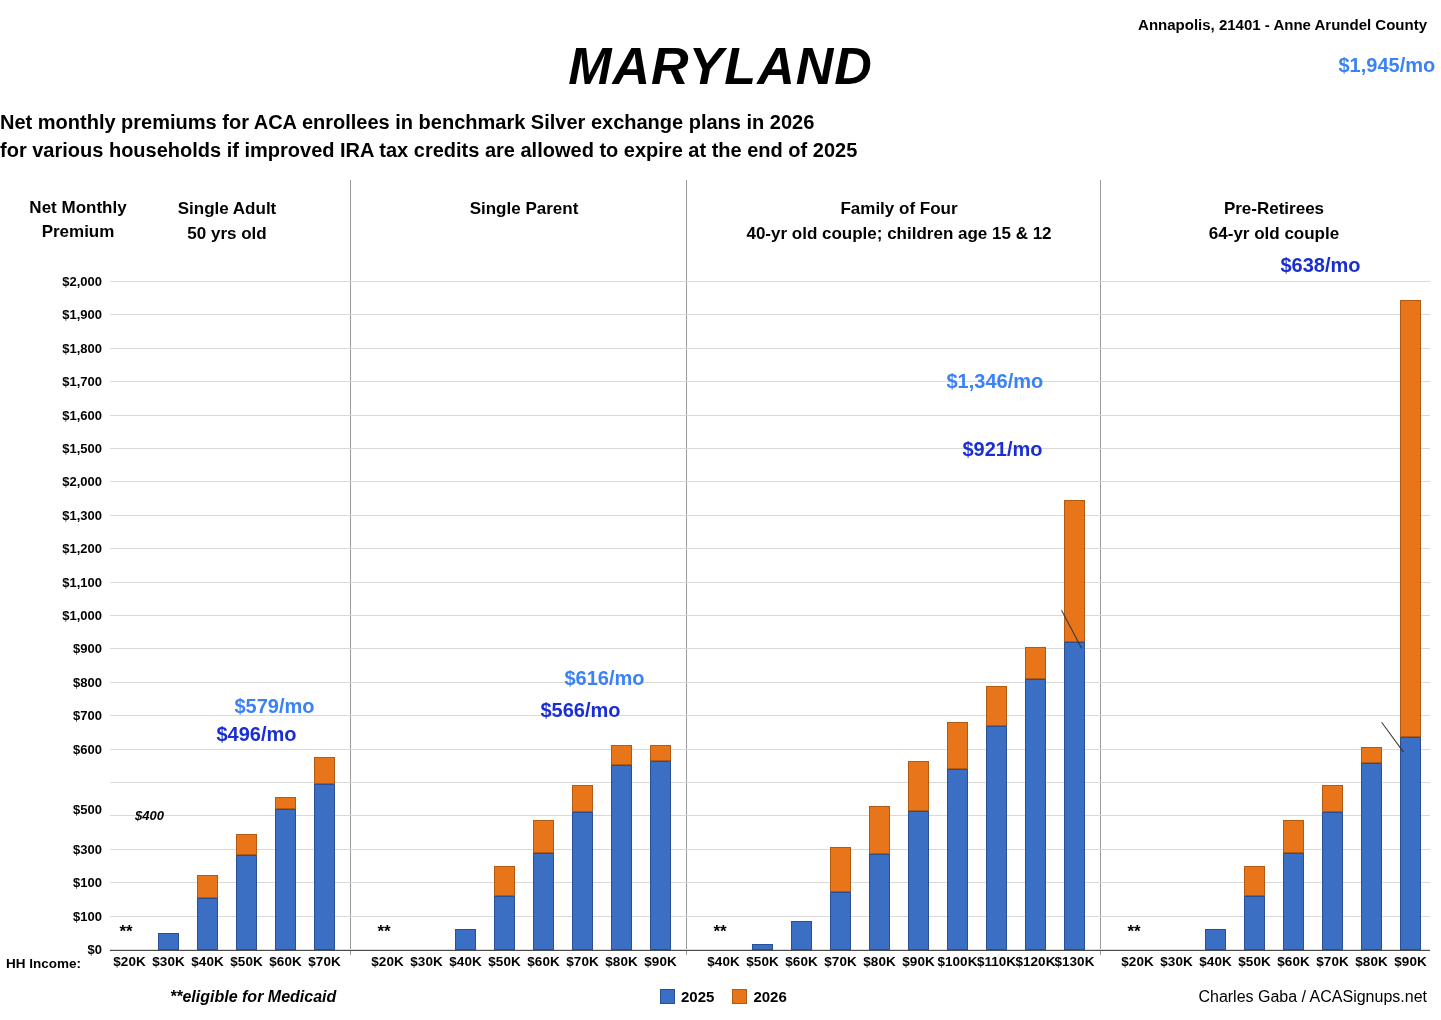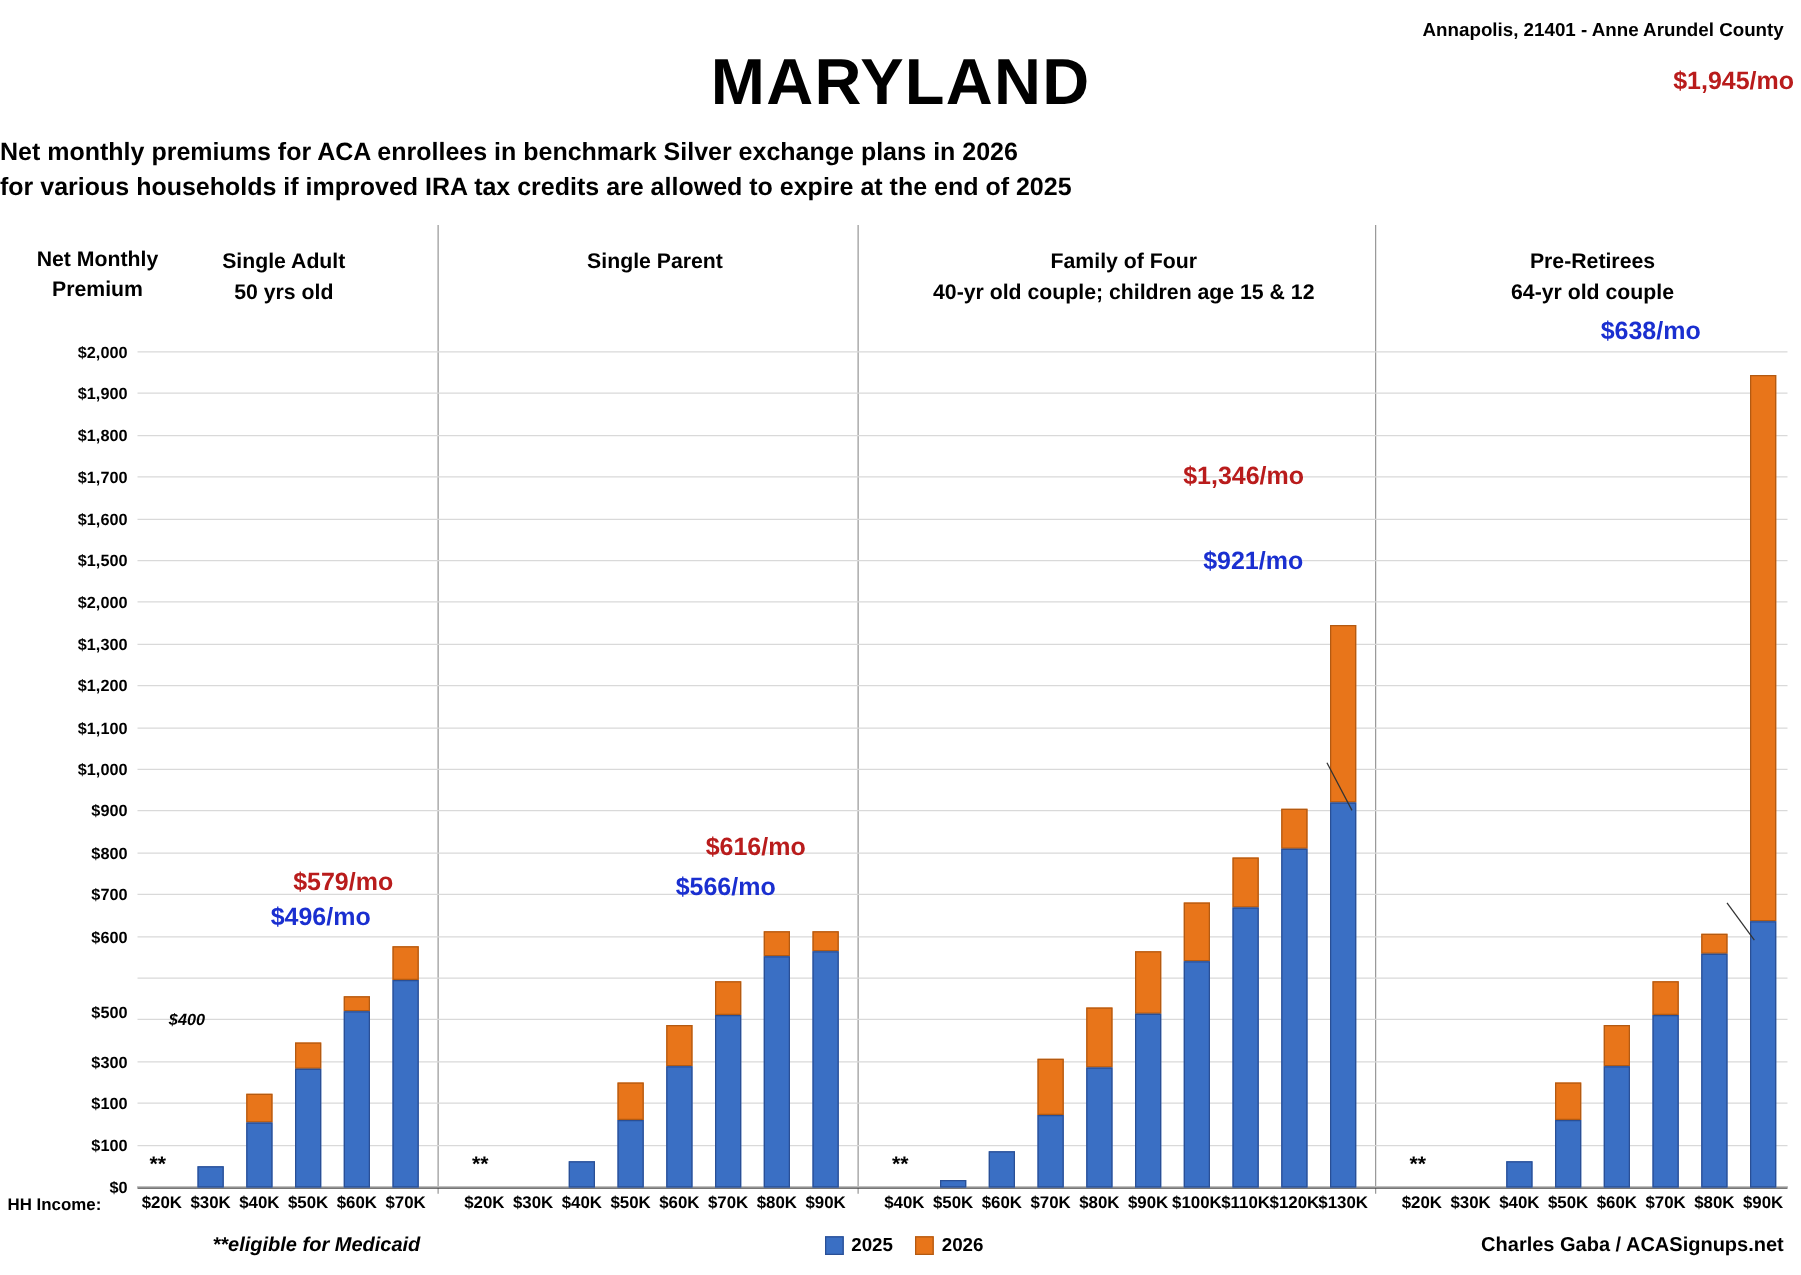--- a/index.html
+++ b/index.html
@@ -6,21 +6,21 @@
   body{
     width:1441px;height:1020px;background:#ffffff;
     font-family:"Liberation Sans", sans-serif;color:#000;
     position:relative;overflow:hidden;
   }
   .loc{
     position:absolute;top:16px;right:14px;font-size:15px;font-weight:bold;
   }
   .title{
     position:absolute;top:36px;left:0;width:1441px;text-align:center;
-    font-size:52px;font-weight:bold;letter-spacing:1px;
+    font-size:52px;font-weight:bold;letter-spacing:1px;font-style:italic;
   }
   .subtitle{
     position:absolute;top:108px;left:0;width:1441px;
     font-size:20px;font-weight:bold;line-height:28px;
   }
   .ylabel{
     position:absolute;left:8px;top:196px;width:140px;text-align:center;
     font-size:17px;font-weight:bold;line-height:24px;
   }
   
@@ -40,25 +40,25 @@
   }
   .bar{position:absolute;bottom:0;}
   .seg2025{position:absolute;bottom:0;width:100%;background:#3a6fc4;border:1px solid #2a4f95;box-sizing:border-box;}
   .seg2026{position:absolute;width:100%;background:#e8751a;border:1px solid #b35a12;box-sizing:border-box;}
   .xtick{
     position:absolute;top:954px;font-size:13.5px;font-weight:bold;text-align:center;
   }
   .hhlabel{position:absolute;left:6px;top:956px;font-size:13.5px;font-weight:bold;}
   .stars{position:absolute;font-size:17px;font-weight:bold;}
   .ann{position:absolute;font-size:20px;font-weight:bold;white-space:nowrap;}
-  .ann.red{color:#b91c1c;}
+  .ann.red{color:#3b82f6;}
   .ann.blue{color:#1a2fd0;}
   .leader{position:absolute;background:#333;height:1px;transform-origin:0 0;}
   .footnote{position:absolute;left:170px;top:988px;font-size:16px;font-weight:bold;font-style:italic;}
-  .credit{position:absolute;right:14px;top:988px;font-size:16px;font-weight:bold;}
+  .credit{position:absolute;right:14px;top:988px;font-size:16px;font-weight:normal;}
   .legend{position:absolute;left:660px;top:988px;font-size:15px;font-weight:bold;display:flex;align-items:center;gap:6px;}
   .swatch{width:13px;height:13px;display:inline-block;}
   .sw25{background:#3a6fc4;border:1px solid #2a4f95;}
   .sw26{background:#e8751a;border:1px solid #b35a12;}
   .legend span.lbl{margin-right:12px;}
 </style>
 </head>
 <body>
 
 <div class="loc">Annapolis, 21401 - Anne Arundel County</div>

